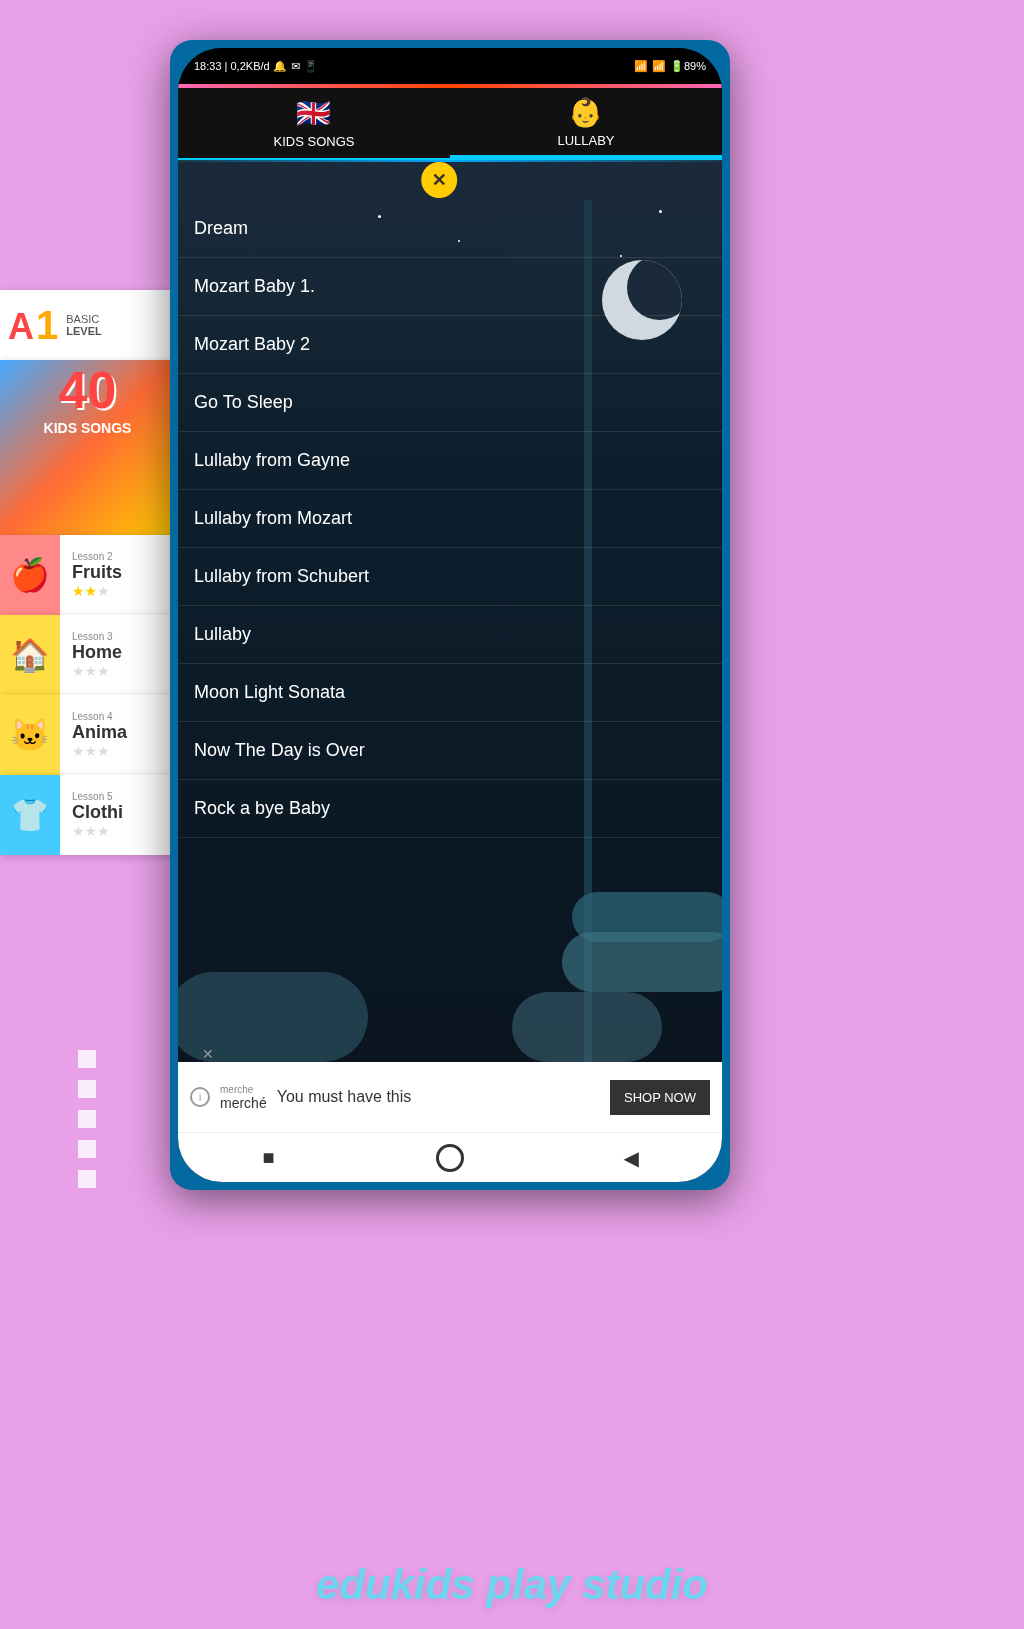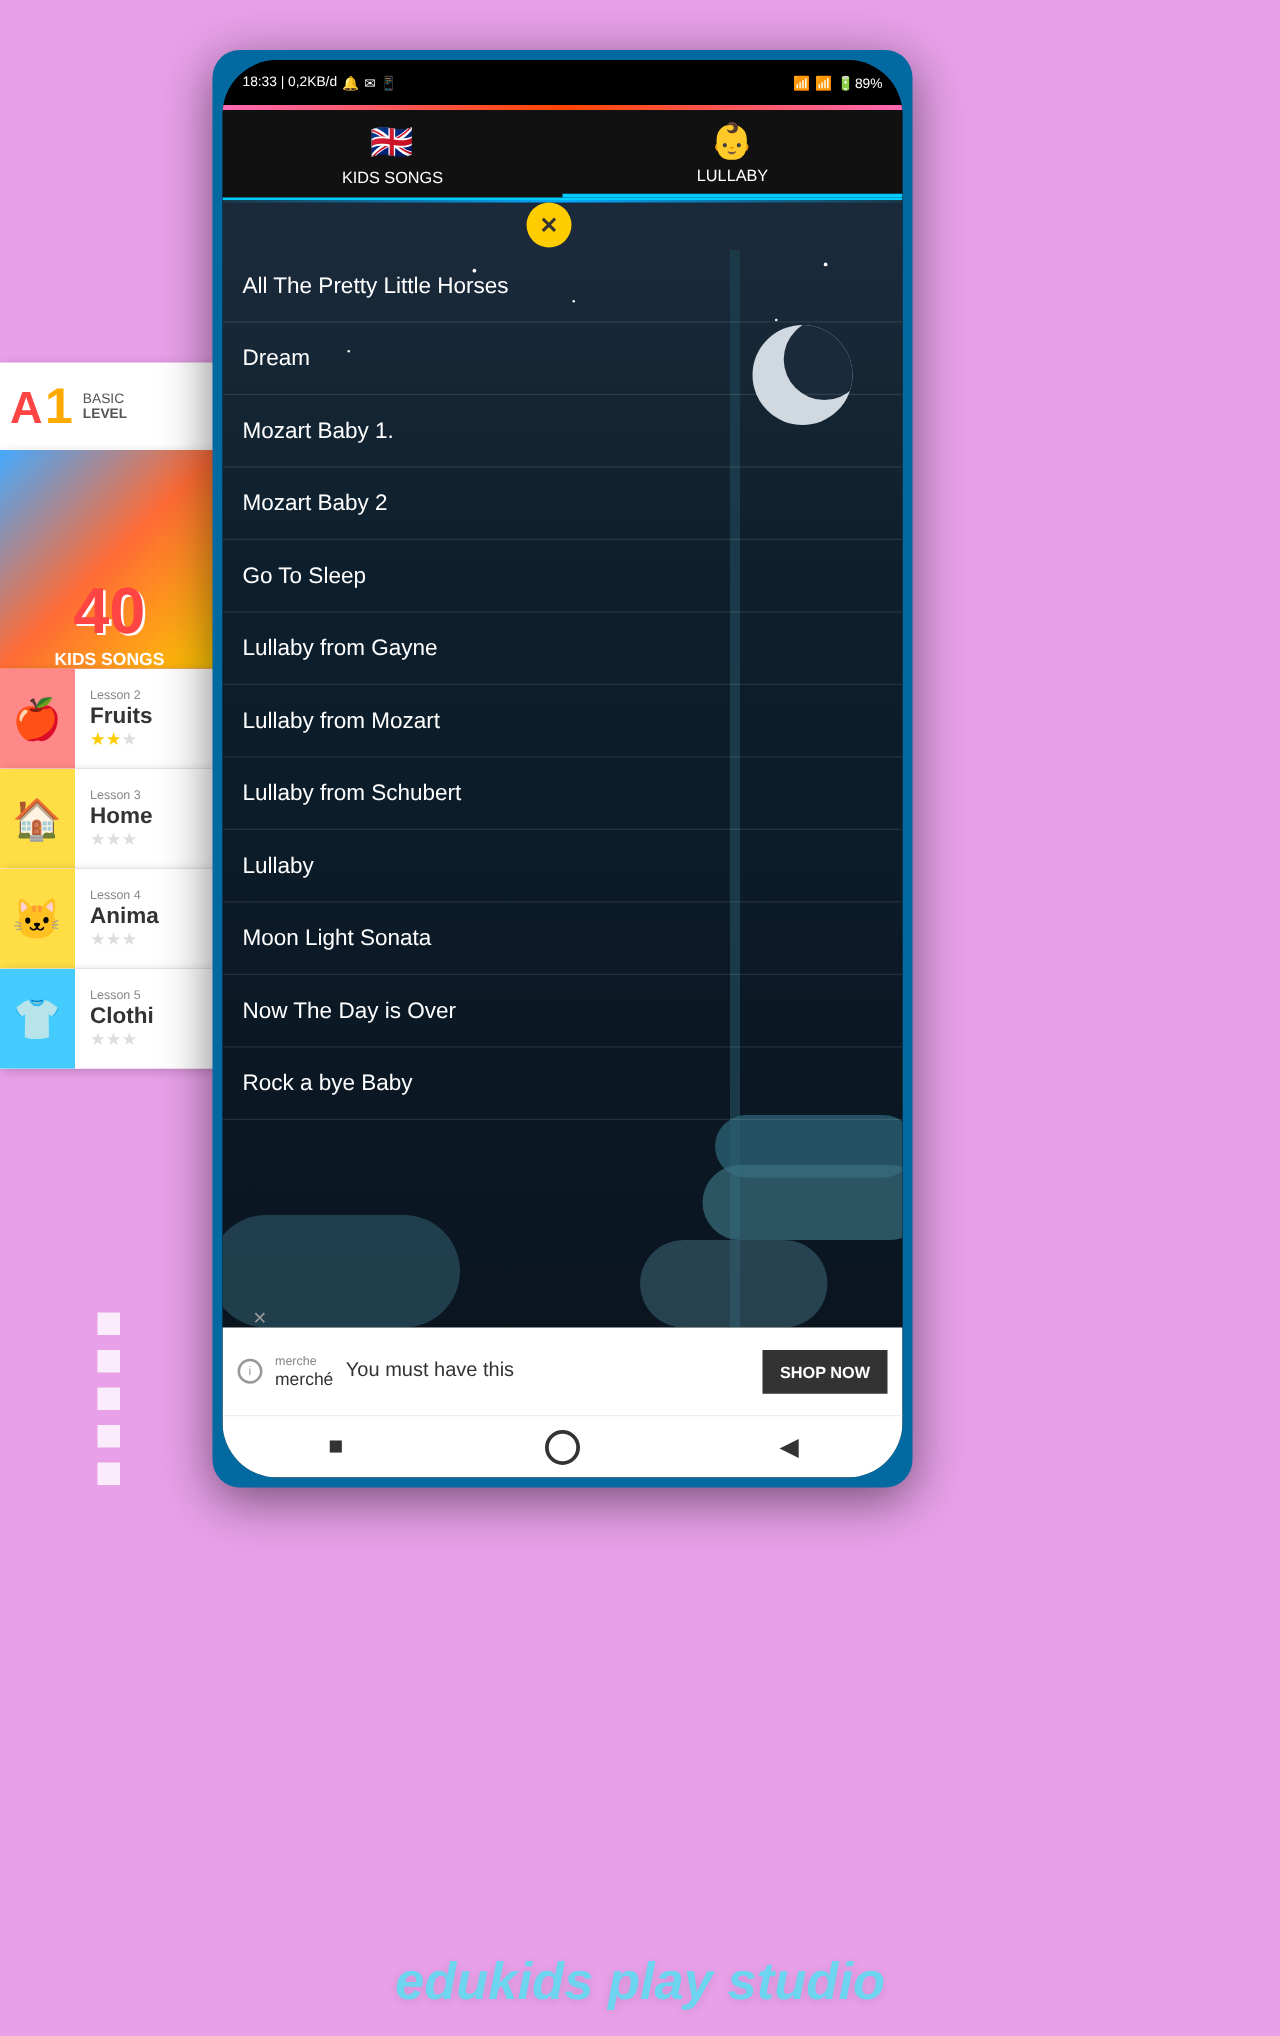--- a/index.html
+++ b/index.html
@@ -200,21 +200,21 @@
       flex: 1;
       font-size: 16px;
       color: #333;
     }
 
     .shop-now-btn {
       background: #333;
       color: white;
       padding: 10px 14px;
       font-size: 13px;
-      font-weight: bold;
+      font-weight: normal;
       border: none;
       cursor: pointer;
       white-space: nowrap;
     }
 
     
     .bottom-nav {
       background: white;
       height: 50px;
       display: flex;
@@ -259,21 +259,21 @@
       background: linear-gradient(135deg, #ff6b35, #ff4444);
       overflow: hidden;
       box-shadow: 2px 2px 8px rgba(0,0,0,0.2);
     }
 
     .kids-songs-inner {
       width: 100%;
       height: 100%;
       background: linear-gradient(135deg, #44aaff, #ff6b35, #ffcc00);
       display: flex;
-      align-items: flex-end;
+      align-items: flex-start;
       justify-content: center;
       font-size: 40px;
       font-weight: 900;
       color: white;
       position: relative;
     }
 
     
     .lesson-card {
       position: absolute;
@@ -456,23 +456,20 @@
         </div>
       </div>
 
       <div style="position:absolute;bottom:120px;right:-10px;width:160px;height:50px;background:#2a6070;border-radius:25px;opacity:0.8;"></div>
       <div style="position:absolute;bottom:70px;right:-20px;width:180px;height:60px;background:#3a7080;border-radius:30px;opacity:0.7;"></div>
       <div style="position:absolute;bottom:0;left:-10px;width:200px;height:90px;background:#2a5060;border-radius:45px;opacity:0.7;"></div>
       <div style="position:absolute;bottom:0;right:60px;width:150px;height:70px;background:#3a6070;border-radius:35px;opacity:0.6;"></div>
 
       <div class="song-list">
         <div class="song-item">
-          <span>All The Pretty Little Horses</span>
-        </div>
-        <div class="song-item">
           <span>Dream</span>
         </div>
         <div class="song-item">
           <span>Mozart Baby 1.</span>
         </div>
         <div class="song-item">
           <span>Mozart Baby 2</span>
         </div>
         <div class="song-item">
           <span>Go To Sleep</span>

